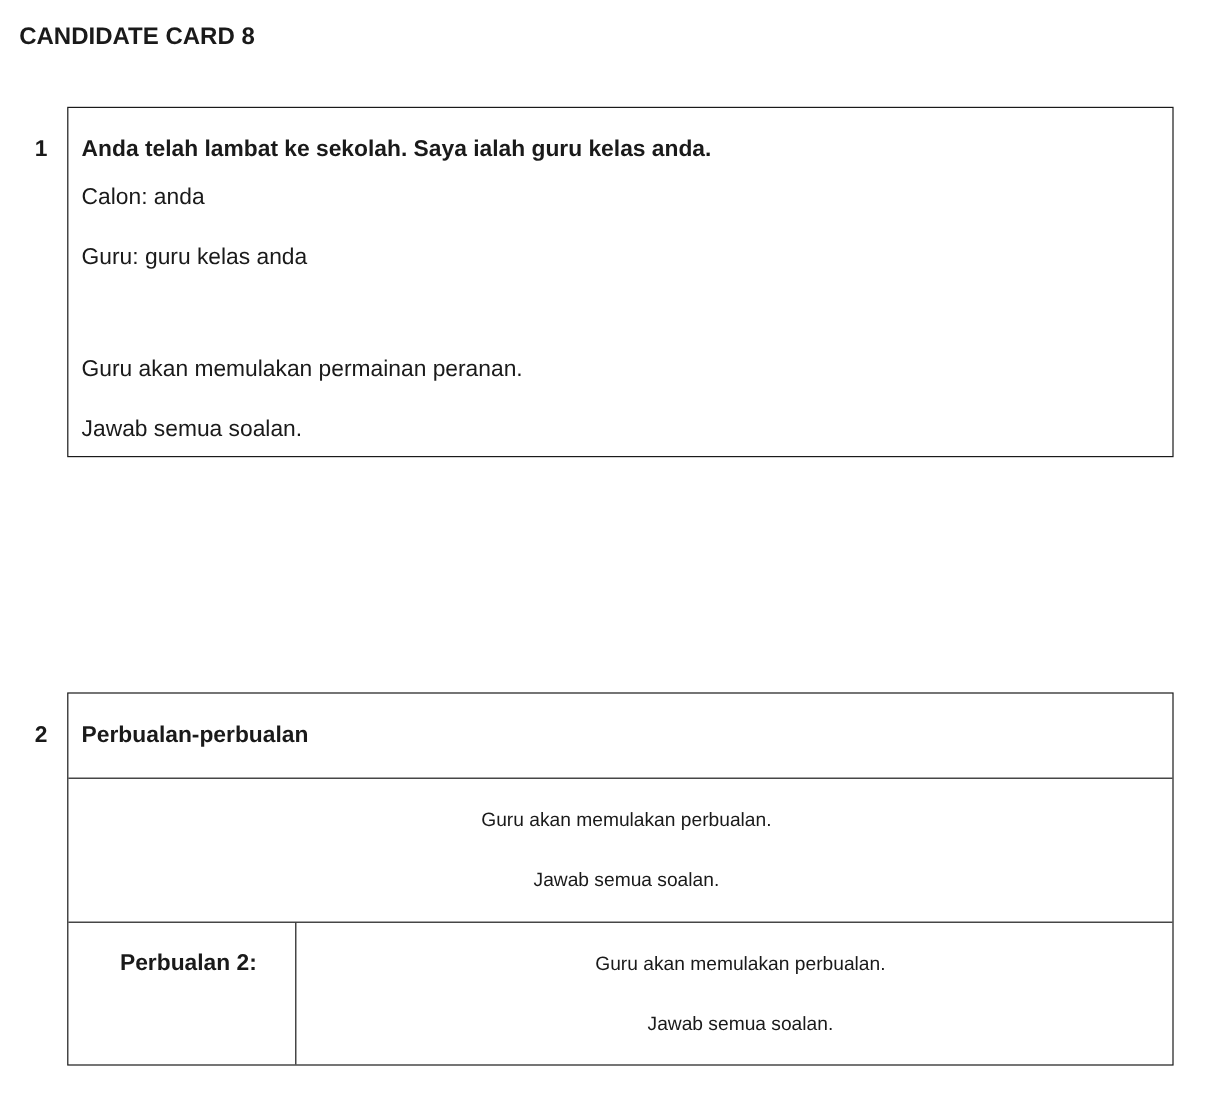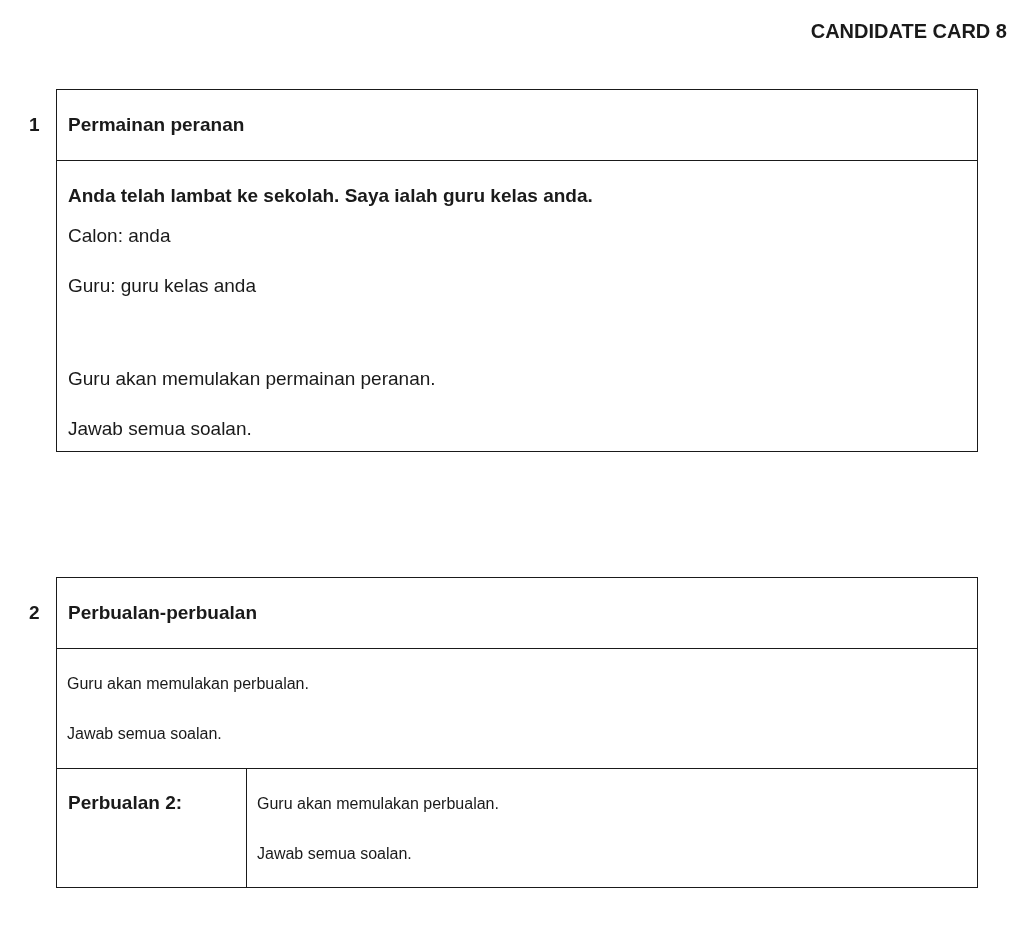--- a/index.html
+++ b/index.html
@@ -1,22 +1,22 @@
 <!DOCTYPE html>
 <html><head>
   <meta charset="utf-8">
   <style>
     html, body { margin: 0; padding: 0; background: #ffffff; }
     body {
       width: 1027px; height: 925px; position: relative; overflow: hidden;
       font-family: "Liberation Sans", sans-serif; color: #1a1a1a;
     }
     .title {
-      position: absolute; left: 0; width: 1007px; top: 20px;
-      text-align: right; font-weight: bold; font-size: 20px;
+      position: absolute; left: 16px; width: 1007px; top: 20px;
+      text-align: left; font-weight: bold; font-size: 20px;
     }
     .qnum {
       position: absolute; left: 29px; font-weight: bold; font-size: 19px;
     }
     .box {
       position: absolute; left: 56px; width: 920px;
       border: 1px solid #1a1a1a; box-sizing: content-box;
     }
     .hdr {
       height: 70px; border-bottom: 1px solid #1a1a1a;
@@ -34,32 +34,31 @@
     .row .txt { padding: 23px 0 0 10px; font-size: 16px; flex: 1; }
     .row .txt p { margin: 0; line-height: 24px; }
   </style>
 </head>
 <body>
 
 <div class="title">CANDIDATE CARD 8</div>
 
 <div class="qnum" style="top:114px;">1</div>
 <div class="box" style="top:89px;">
-  <div class="hdr">Permainan peranan</div>
   <div class="body1">
     <p style="font-weight:bold;">Anda telah lambat ke sekolah. Saya ialah guru kelas anda.</p>
     <p style="margin-top:16px;">Calon: anda</p>
     <p style="margin-top:26px;">Guru: guru kelas anda</p>
     <p style="margin-top:69px;">Guru akan memulakan permainan peranan.</p>
     <p style="margin-top:26px;">Jawab semua soalan.</p>
   </div>
 </div>
 
 <div class="qnum" style="top:602px;">2</div>
-<div class="box" style="top:577px;">
+<div class="box" style="top:577px;text-align:center;">
   <div class="hdr">Perbualan-perbualan</div>
   <div class="row" style="height:119px;">
     <div class="txt">
       <p>Guru akan memulakan perbualan.</p>
       <p style="margin-top:26px;">Jawab semua soalan.</p>
     </div>
   </div>
   <div class="row" style="height:118px;">
     <div class="lbl">Perbualan 2:</div>
     <div class="txt">

